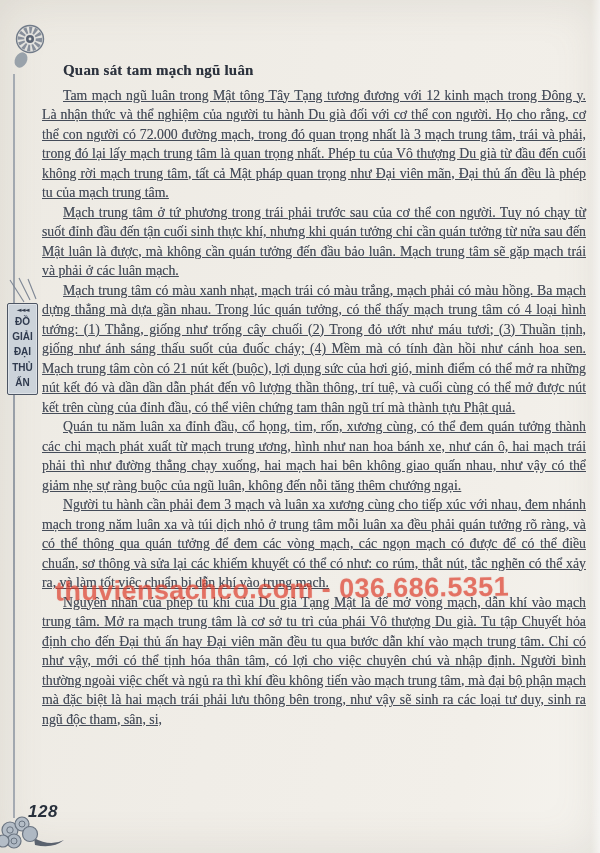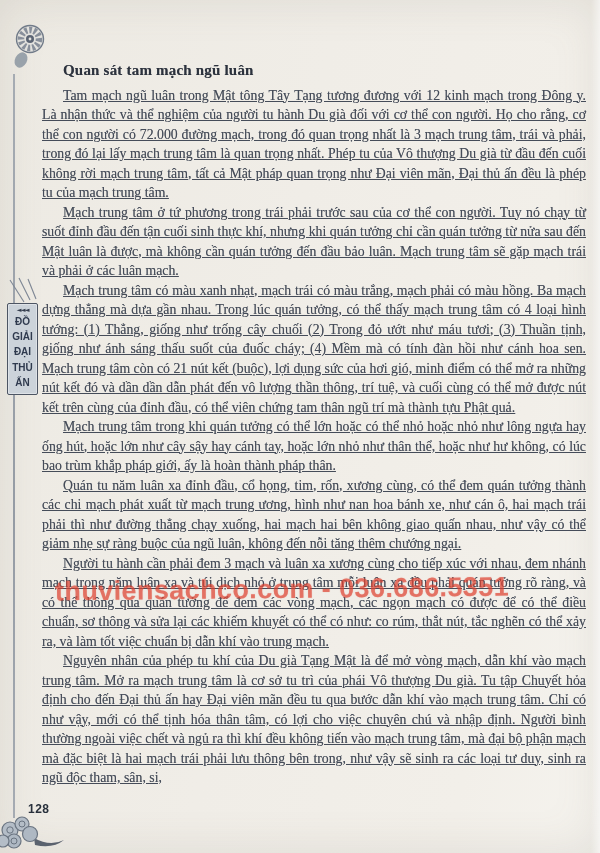--- a/index.html
+++ b/index.html
@@ -22,22 +22,22 @@
     box-shadow:0 0 0 1px rgba(255,255,255,0.35) inset;
     display:flex;flex-direction:column;align-items:center;justify-content:flex-start;
     padding-top:2px;box-sizing:border-box;
   }
   .tab-arrows{font-family:"DejaVu Sans",sans-serif;font-size:6.5px;letter-spacing:-1px;
     color:#333c4d;line-height:8px;}
   .tab-letter{font-family:"Liberation Sans",sans-serif;font-weight:bold;font-size:10px;
     color:#2f3a4e;line-height:15.2px;letter-spacing:0;white-space:nowrap;}
   .cloud-ornament{position:absolute;left:0px;top:808px;width:92px;height:45px;}
   .page-number{position:absolute;left:28px;top:802px;z-index:4;
-    font-family:"Liberation Sans",sans-serif;font-weight:bold;font-size:12px;color:#28303c;
-    letter-spacing:.5px;}
+    font-family:"Liberation Sans",sans-serif;font-weight:bold;font-size:17px;color:#28303c;
+    letter-spacing:.5px;font-style:italic;}
   
   .text-col{
     position:absolute;left:42px;top:14px;width:544px;color:#454c59;
     font-size:13.8px;line-height:19.5px;text-align:justify;
     text-shadow:0 0 .6px rgba(69,76,89,.55);
     margin-top:47px;
   }
   .h-1{font-size:15px;font-weight:bold;color:#2c323d;margin:0 0 5px 0;padding-left:21px;
     letter-spacing:.2px;}
   .h-2{font-size:14.3px;font-weight:bold;color:#2c323d;margin:1px 0 1px 0;padding-left:21px;}
@@ -78,21 +78,20 @@
     <span class="tab-letter">ĐẠI</span>
     <span class="tab-letter">THỦ</span>
     <span class="tab-letter">ẤN</span>
   </div>
 
   <div class="text-col">
     <h2 class="h-1">Quan sát tam mạch ngũ luân</h2>
     <p class="para">Tam mạch ngũ luân trong Mật tông Tây Tạng tương đương với 12 kinh mạch trong Đông y. Là nhận thức và thể nghiệm của người tu hành Du già đối với cơ thể con người. Họ cho rằng, cơ thể con người có 72.000 đường mạch, trong đó quan trọng nhất là 3 mạch trung tâm, trái và phải, trong đó lại lấy mạch trung tâm là quan trọng nhất. Phép tu của Vô thượng Du già từ đầu đến cuối không rời mạch trung tâm, tất cả Mật pháp quan trọng như Đại viên mãn, Đại thủ ấn đều là phép tu của mạch trung tâm.</p>
     <p class="para">Mạch trung tâm ở tứ phương trong trái phải trước sau của cơ thể con người. Tuy nó chạy từ suốt đỉnh đầu đến tận cuối sinh thực khí, nhưng khi quán tưởng chỉ cần quán tưởng từ nửa sau đến Mật luân là được, mà không cần quán tưởng đến đầu bảo luân. Mạch trung tâm sẽ gặp mạch trái và phải ở các luân mạch.</p>
     <p class="para">Mạch trung tâm có màu xanh nhạt, mạch trái có màu trắng, mạch phải có màu hồng. Ba mạch dựng thẳng mà dựa gần nhau. Trong lúc quán tưởng, có thể thấy mạch trung tâm có 4 loại hình tướng: (1) Thẳng, giống như trống cây chuối (2) Trong đỏ ướt như máu tươi; (3) Thuần tịnh, giống như ánh sáng thấu suốt của đuốc cháy; (4) Mềm mà có tính đàn hồi như cánh hoa sen. Mạch trung tâm còn có 21 nút kết (buộc), lợi dụng sức của hơi gió, minh điểm có thể mở ra những nút kết đó và dần dần dẫn phát đến vô lượng thần thông, trí tuệ, và cuối cùng có thể mở được nút kết trên cùng của đỉnh đầu, có thể viên chứng tam thân ngũ trí mà thành tựu Phật quả.</p>
-    <p class="para">Mạch trung tâm trong khi quán tưởng có thể lớn hoặc có thể nhỏ hoặc nhỏ như lông ngựa hay ống hút, hoặc lớn như cây sậy hay cánh tay, hoặc lớn nhỏ như thân thể, hoặc như hư không, có lúc bao trùm khắp pháp giới, ấy là hoàn thành pháp thân.</p>
     <p class="para">Quán tu năm luân xa đỉnh đầu, cổ họng, tim, rốn, xương cùng, có thể đem quán tưởng thành các chi mạch phát xuất từ mạch trung ương, hình như nan hoa bánh xe, như cán ô, hai mạch trái phải thì như đường thẳng chạy xuống, hai mạch hai bên không giao quấn nhau, như vậy có thể giảm nhẹ sự ràng buộc của ngũ luân, không đến nỗi tăng thêm chướng ngại.</p>
     <p class="para">Người tu hành cần phải đem 3 mạch và luân xa xương cùng cho tiếp xúc với nhau, đem nhánh mạch trong năm luân xa và túi dịch nhỏ ở trung tâm mỗi luân xa đều phải quán tưởng rõ ràng, và có thể thông qua quán tưởng để đem các vòng mạch, các ngọn mạch có được để có thể điều chuẩn, sơ thông và sửa lại các khiếm khuyết có thể có như: co rúm, thắt nút, tắc nghẽn có thể xảy ra, và làm tốt việc chuẩn bị dẫn khí vào trung mạch.</p>
     <p class="para">Nguyên nhân của phép tu khí của Du già Tạng Mật là để mở vòng mạch, dẫn khí vào mạch trung tâm. Mở ra mạch trung tâm là cơ sở tu trì của phái Vô thượng Du già. Tu tập Chuyết hỏa định cho đến Đại thủ ấn hay Đại viên mãn đều tu qua bước dẫn khí vào mạch trung tâm. Chỉ có như vậy, mới có thể tịnh hóa thân tâm, có lợi cho việc chuyên chú và nhập định. Người bình thường ngoài việc chết và ngủ ra thì khí đều không tiến vào mạch trung tâm, mà đại bộ phận mạch mà đặc biệt là hai mạch trái phải lưu thông bên trong, như vậy sẽ sinh ra các loại tư duy, sinh ra ngũ độc tham, sân, si,</p>
   </div>
 
   <div class="watermark">thuviensachco.com - 036.686.5351</div>
 
   <div class="page-number">128</div>
   <svg class="cloud-ornament" viewBox="0 0 92 45">
     <path d="M34 30 q16 9 30 2 q-11 9 -29 5 z" fill="#5a626e"></path>

